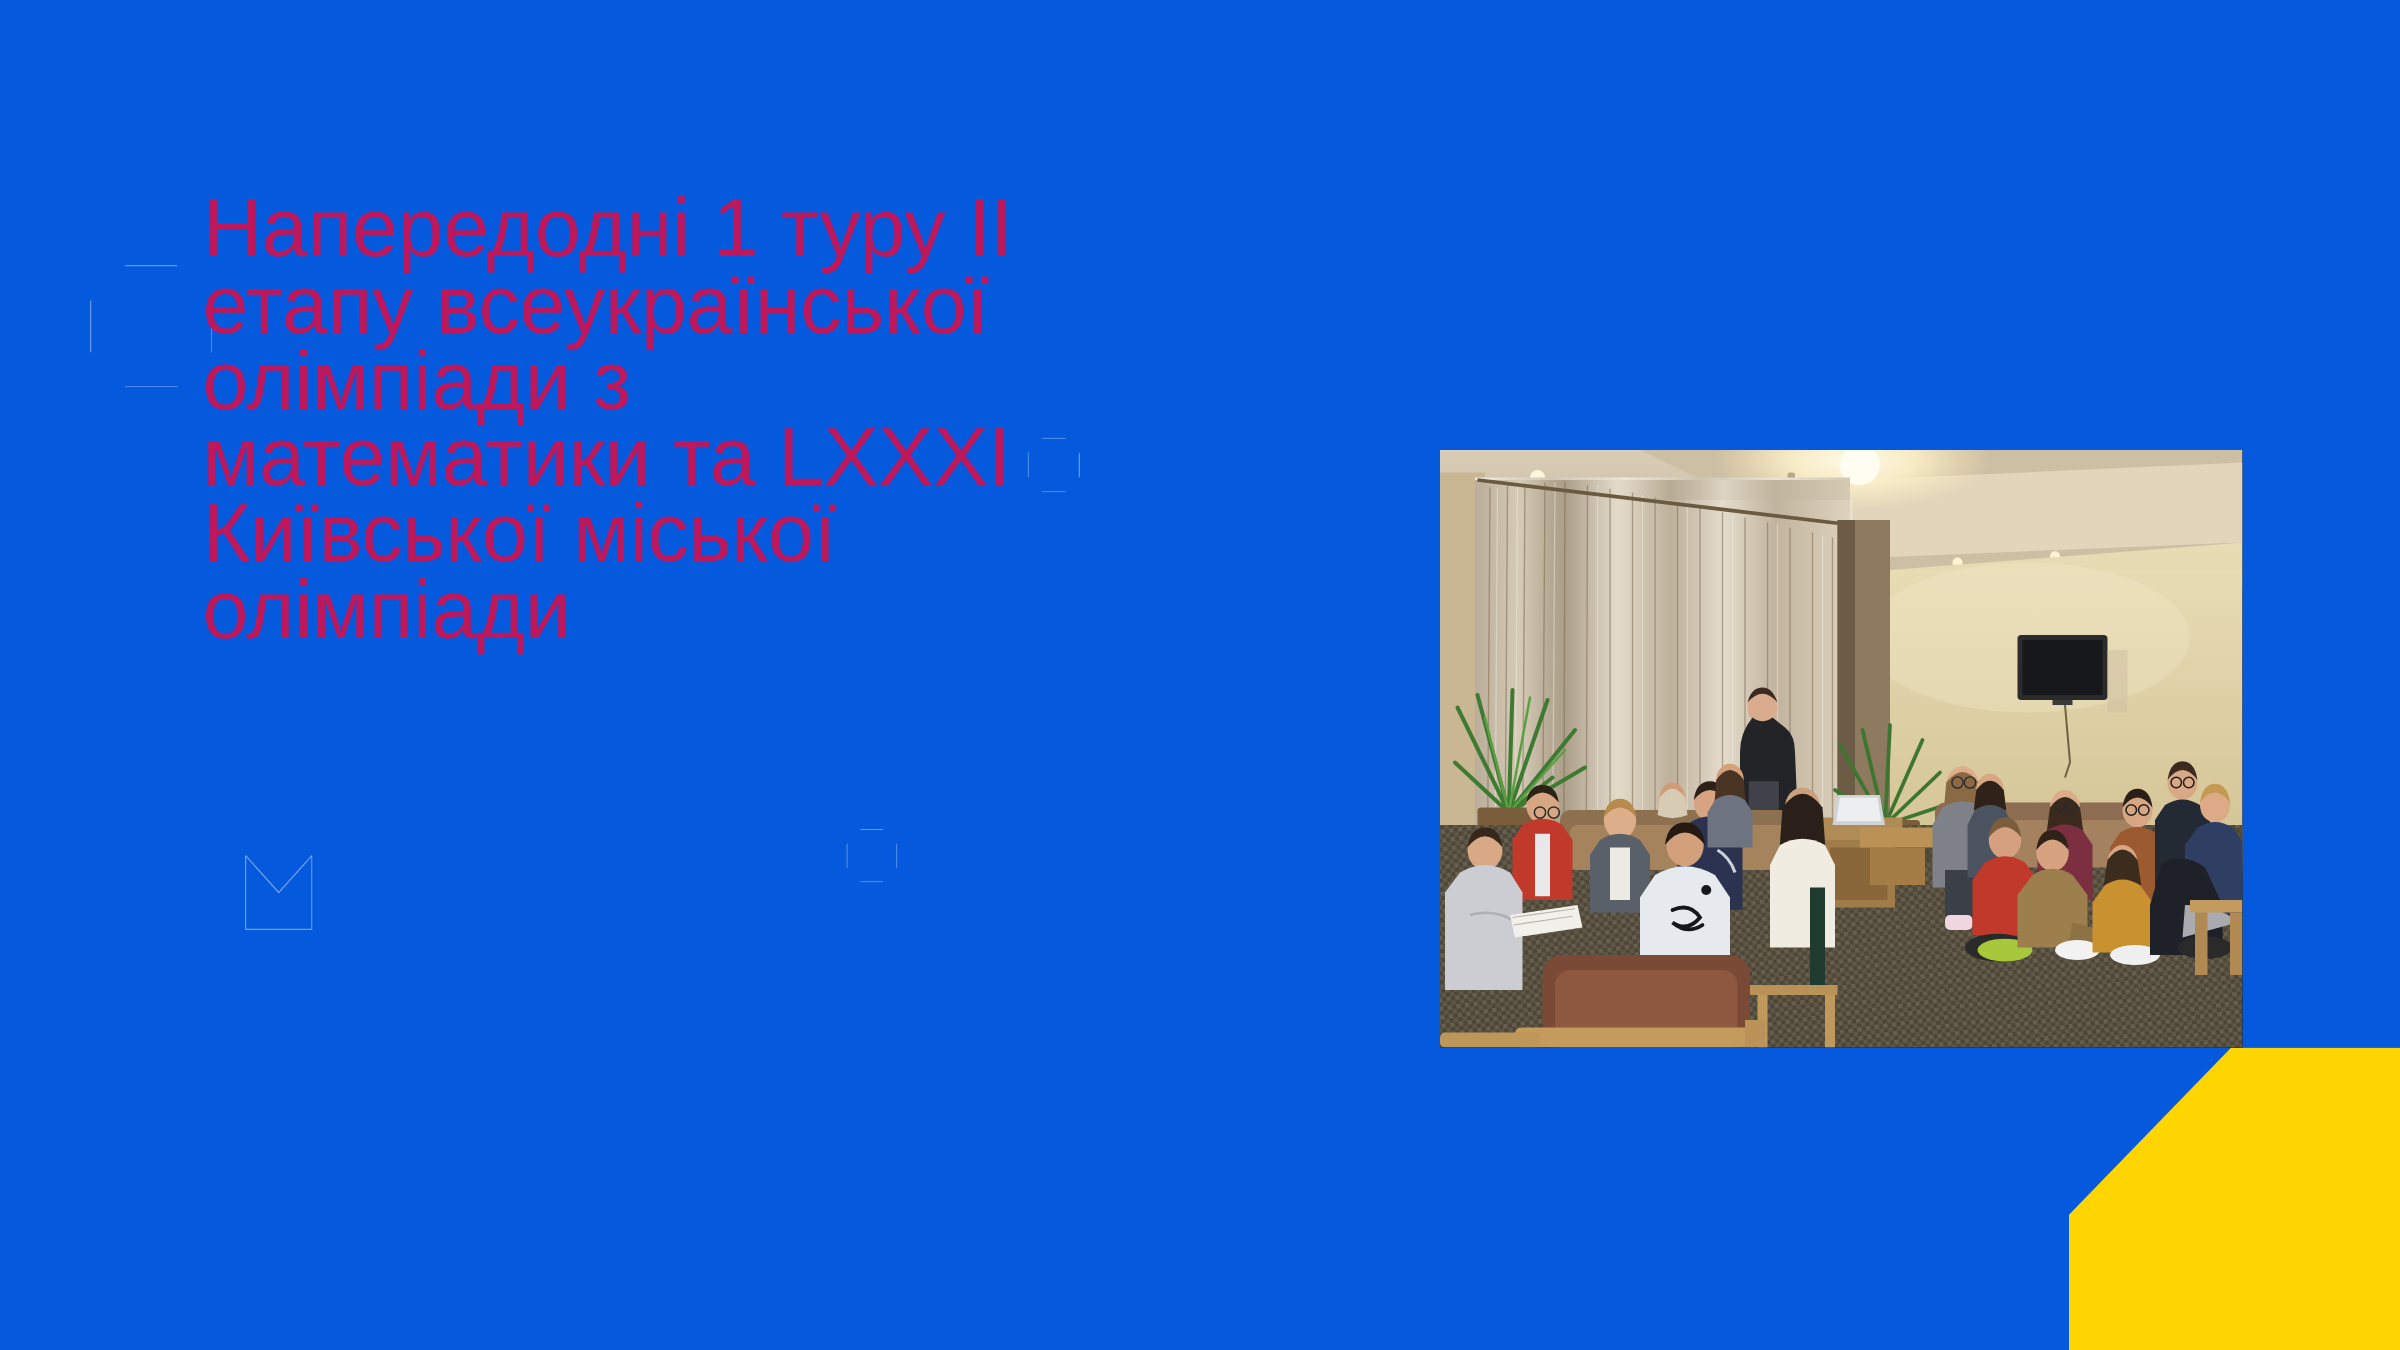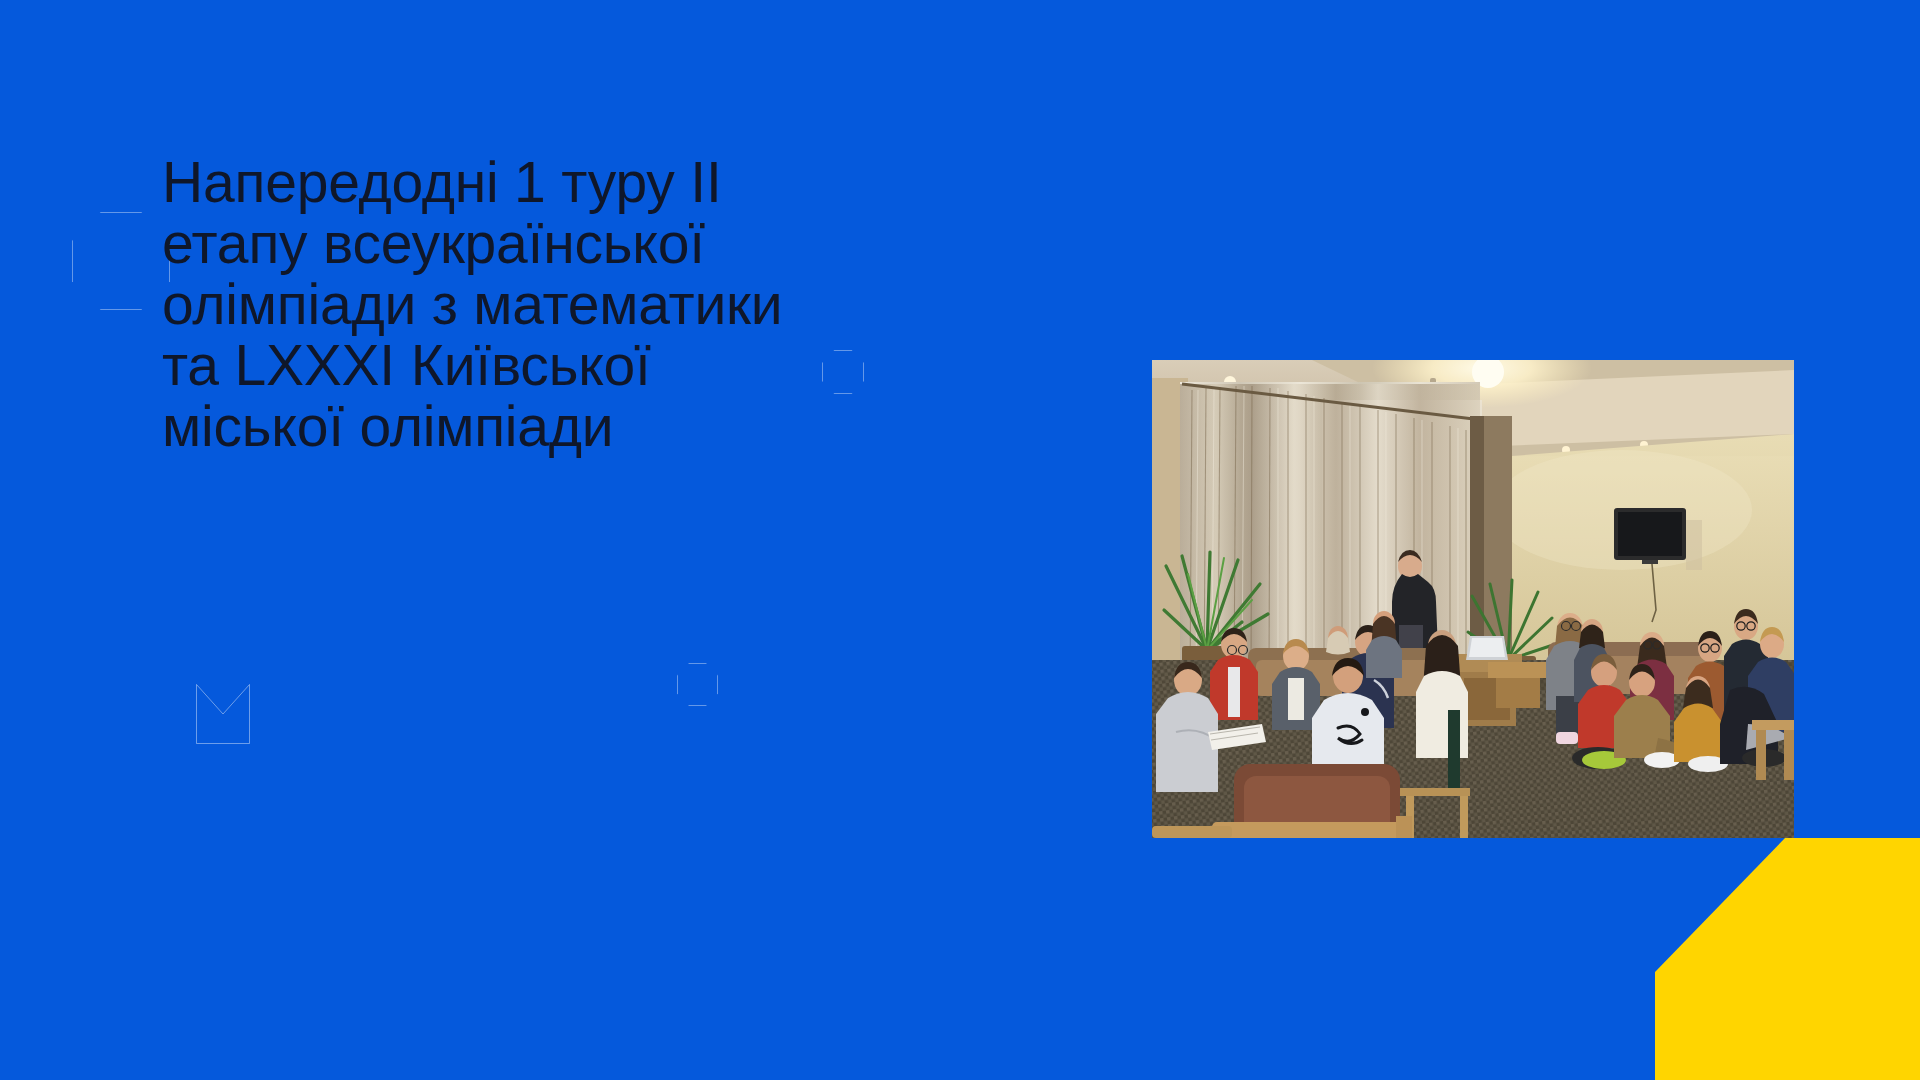--- a/index.html
+++ b/index.html
@@ -73,22 +73,22 @@
     height: 60px;
   }
   #deco-envelope svg { display: block; }
 
   
   .title {
     position: absolute;
     left: 162px;
     top: 152px;
     width: 680px;
-    color: #0f172a;
-    font-size: 57px;
+    color: #be185d;
+    font-size: 66px;
     line-height: 61px;
     font-weight: 400;
     letter-spacing: -0.2px;
     white-space: pre-line;
     z-index: 5;
   }
 
   
   .photo {
     position: absolute;

